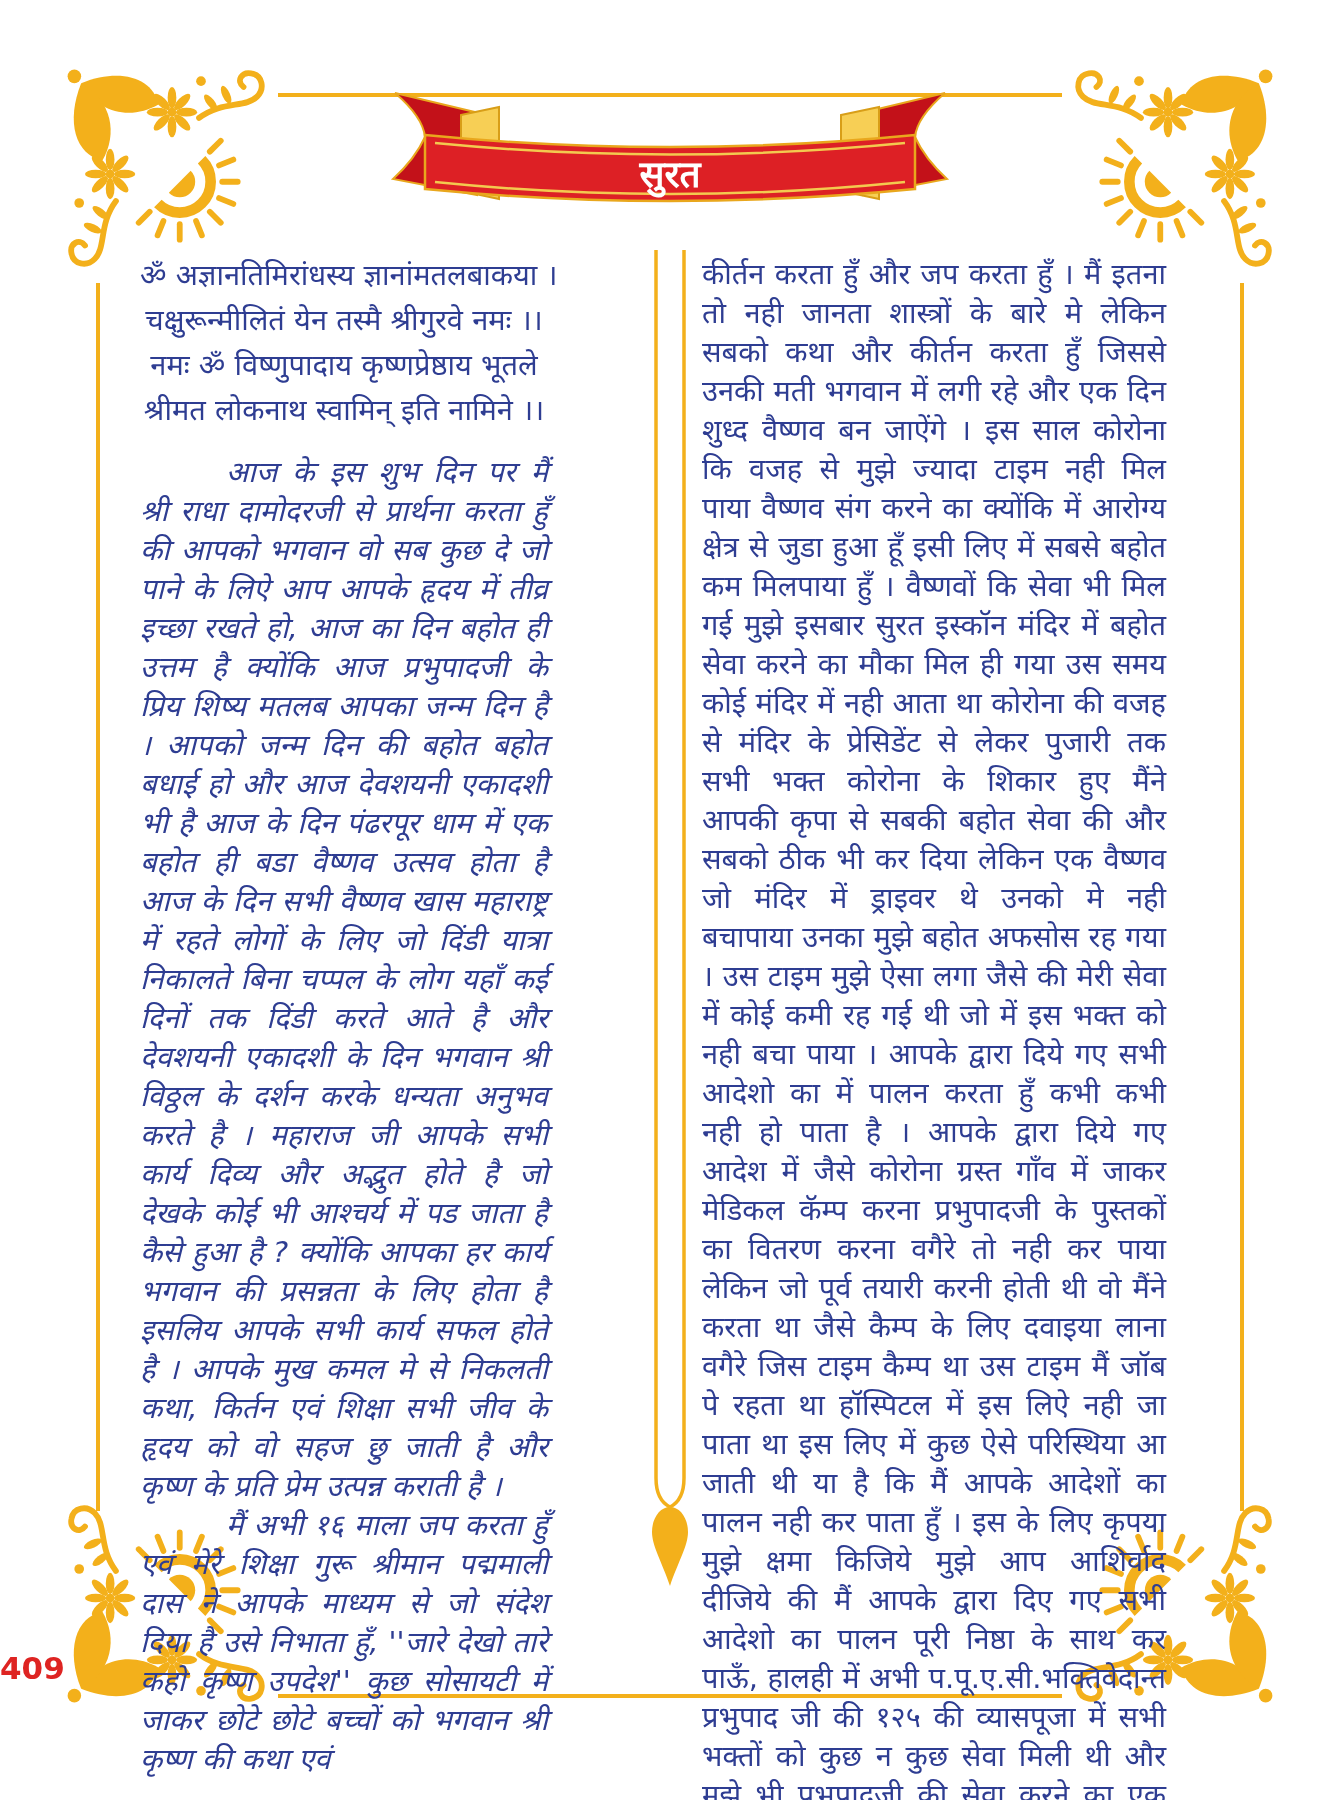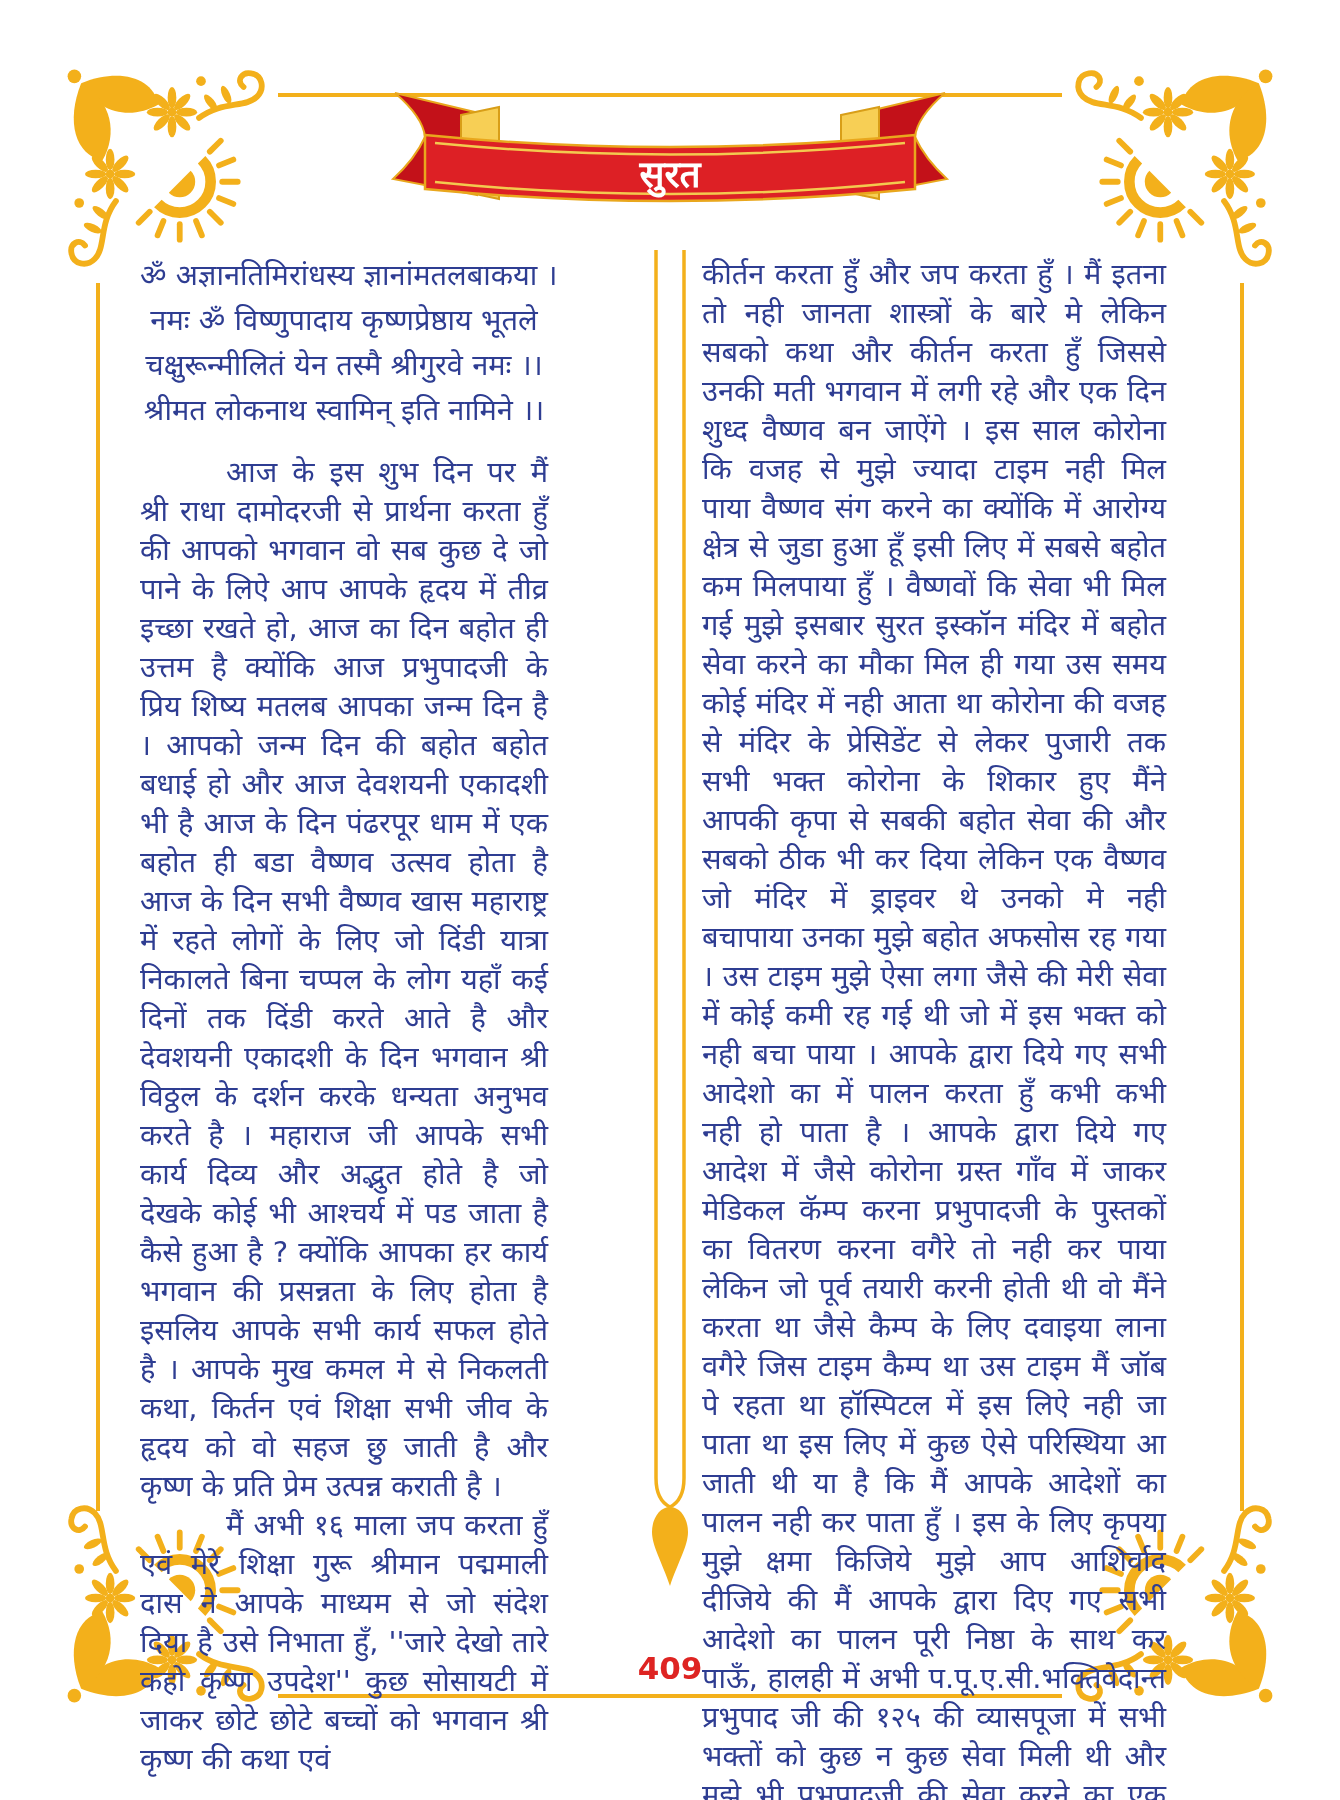--- a/index.html
+++ b/index.html
@@ -25,23 +25,23 @@
   .divider svg { width:100%; height:100%; display:block; }
   .col {
     position:absolute; color:#2E3D92; font-size:29px; line-height:39px;
     text-align:justify; text-justify:inter-word;
   }
   .col-left  { left:140px; top:253px; width:408px; }
   .col-right { left:702px; top:255px; width:464px; }
   .invocation { text-align:center; line-height:45px; margin-bottom:20px; }
   .invocation div { white-space:nowrap; }
   .col p { margin:0; }
-  .col p.indent { text-indent:86px; }
+  .col p.indent { text-indent:86px;font-style:italic; }
   .page-number {
-    position:absolute; left:0; right:0; top:1650px; text-align:center;
+    position:absolute; left:0; right:0; top:1650px; text-align:left;
     color:#DE2422; font-size:31px; font-weight:bold;
   }
   
   .defs { position:absolute; width:0; height:0; overflow:hidden; }
 </style>
 </head>
 <body>
 
 <svg class="defs" aria-hidden="true">
   <symbol id="corner-flourish" viewBox="0 0 240 240">
@@ -185,22 +185,22 @@
     <svg viewBox="0 0 60 1350">
       <path d="M16,0 L16,1228 Q16,1250 30,1257" fill="none" stroke="#F3B01B" stroke-width="3.5"></path>
       <path d="M44,0 L44,1228 Q44,1250 30,1257" fill="none" stroke="#F3B01B" stroke-width="3.5"></path>
       <path d="M30,1336 C22,1312 12,1296 12,1282 C12,1268 20,1257 30,1257 C40,1257 48,1268 48,1282 C48,1296 38,1312 30,1336 Z" fill="#F3B01B"></path>
     </svg>
   </div>
 
   <div class="col col-left">
     <div class="invocation">
       <div>ॐ अज्ञानतिमिरांधस्य ज्ञानांमतलबाकया ।</div>
+      <div>चक्षुरून्मीलितं येन तस्मै श्रीगुरवे नमः ।।</div>
       <div>नमः ॐ विष्णुपादाय कृष्णप्रेष्ठाय भूतले</div>
-      <div>चक्षुरून्मीलितं येन तस्मै श्रीगुरवे नमः ।।</div>
       <div>श्रीमत लोकनाथ स्वामिन् इति नामिने ।।</div>
     </div>
     <p class="indent">आज के इस शुभ दिन पर मैं श्री राधा दामोदरजी से प्रार्थना करता हुँ की आपको भगवान वो सब कुछ दे जो पाने के लिऐ आप आपके हृदय में तीव्र इच्छा रखते हो, आज का दिन बहोत ही उत्तम है क्योंकि आज प्रभुपादजी के प्रिय शिष्य मतलब आपका जन्म दिन है । आपको जन्म दिन की बहोत बहोत बधाई हो और आज देवशयनी एकादशी भी है आज के दिन पंढरपूर धाम में एक बहोत ही बडा वैष्णव उत्सव होता है आज के दिन सभी वैष्णव खास महाराष्ट्र में रहते लोगों के लिए जो दिंडी यात्रा निकालते बिना चप्पल के लोग यहाँ कई दिनों तक दिंडी करते आते है और देवशयनी एकादशी के दिन भगवान श्री विठ्ठल के दर्शन करके धन्यता अनुभव करते है । महाराज जी आपके सभी कार्य दिव्य और अद्भुत होते है जो देखके कोई भी आश्चर्य में पड जाता है कैसे हुआ है ? क्योंकि आपका हर कार्य भगवान की प्रसन्नता के लिए होता है इसलिय आपके सभी कार्य सफल होते है । आपके मुख कमल मे से निकलती कथा, किर्तन एवं शिक्षा सभी जीव के हृदय को वो सहज छु जाती है और कृष्ण के प्रति प्रेम उत्पन्न कराती है ।</p>
     <p class="indent">मैं अभी १६ माला जप करता हुँ एवं मेरे शिक्षा गुरू श्रीमान पद्ममाली दास ने आपके माध्यम से जो संदेश दिया है उसे निभाता हुँ, ''जारे देखो तारे कहो कृष्ण उपदेश'' कुछ सोसायटी में जाकर छोटे छोटे बच्चों को भगवान श्री कृष्ण की कथा एवं</p>
   </div>
 
   <div class="col col-right">
     <p>कीर्तन करता हुँ और जप करता हुँ । मैं इतना तो नही जानता शास्त्रों के बारे मे लेकिन सबको कथा और कीर्तन करता हुँ जिससे उनकी मती भगवान में लगी रहे और एक दिन शुध्द वैष्णव बन जाऐंगे । इस साल कोरोना कि वजह से मुझे ज्यादा टाइम नही मिल पाया वैष्णव संग करने का क्योंकि में आरोग्य क्षेत्र से जुडा हुआ हूँ इसी लिए में सबसे बहोत कम मिलपाया हुँ । वैष्णवों कि सेवा भी मिल गई मुझे इसबार सुरत इस्कॉन मंदिर में बहोत सेवा करने का मौका मिल ही गया उस समय कोई मंदिर में नही आता था कोरोना की वजह से मंदिर के प्रेसिडेंट से लेकर पुजारी तक सभी भक्त कोरोना के शिकार हुए मैंने आपकी कृपा से सबकी बहोत सेवा की और सबको ठीक भी कर दिया लेकिन एक वैष्णव जो मंदिर में ड्राइवर थे उनको मे नही बचापाया उनका मुझे बहोत अफसोस रह गया । उस टाइम मुझे ऐसा लगा जैसे की मेरी सेवा में कोई कमी रह गई थी जो में इस भक्त को नही बचा पाया । आपके द्वारा दिये गए सभी आदेशो का में पालन करता हुँ कभी कभी नही हो पाता है । आपके द्वारा दिये गए आदेश में जैसे कोरोना ग्रस्त गाँव में जाकर मेडिकल कॅम्प करना प्रभुपादजी के पुस्तकों का वितरण करना वगैरे तो नही कर पाया लेकिन जो पूर्व तयारी करनी होती थी वो मैंने करता था जैसे कैम्प के लिए दवाइया लाना वगैरे जिस टाइम कैम्प था उस टाइम मैं जॉब पे रहता था हॉस्पिटल में इस लिऐ नही जा पाता था इस लिए में कुछ ऐसे परिस्थिया आ जाती थी या है कि मैं आपके आदेशों का पालन नही कर पाता हुँ । इस के लिए कृपया मुझे क्षमा किजिये मुझे आप आशिर्वाद दीजिये की मैं आपके द्वारा दिए गए सभी आदेशो का पालन पूरी निष्ठा के साथ कर पाऊँ, हालही में अभी प.पू.ए.सी.भक्तिवेदान्त प्रभुपाद जी की १२५ की व्यासपूजा में सभी भक्तों को कुछ न कुछ सेवा मिली थी और मुझे भी प्रभुपादजी की सेवा करने का एक सुनहरा अवसर</p>
   </div>
 

